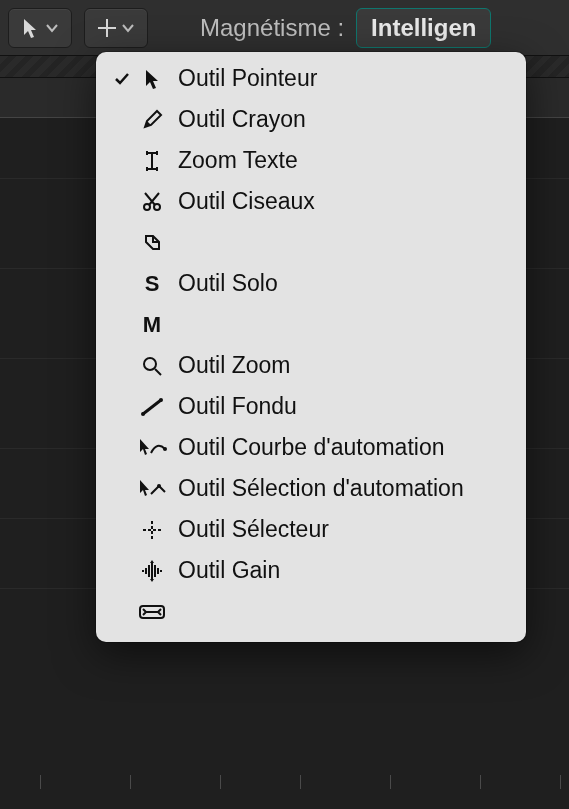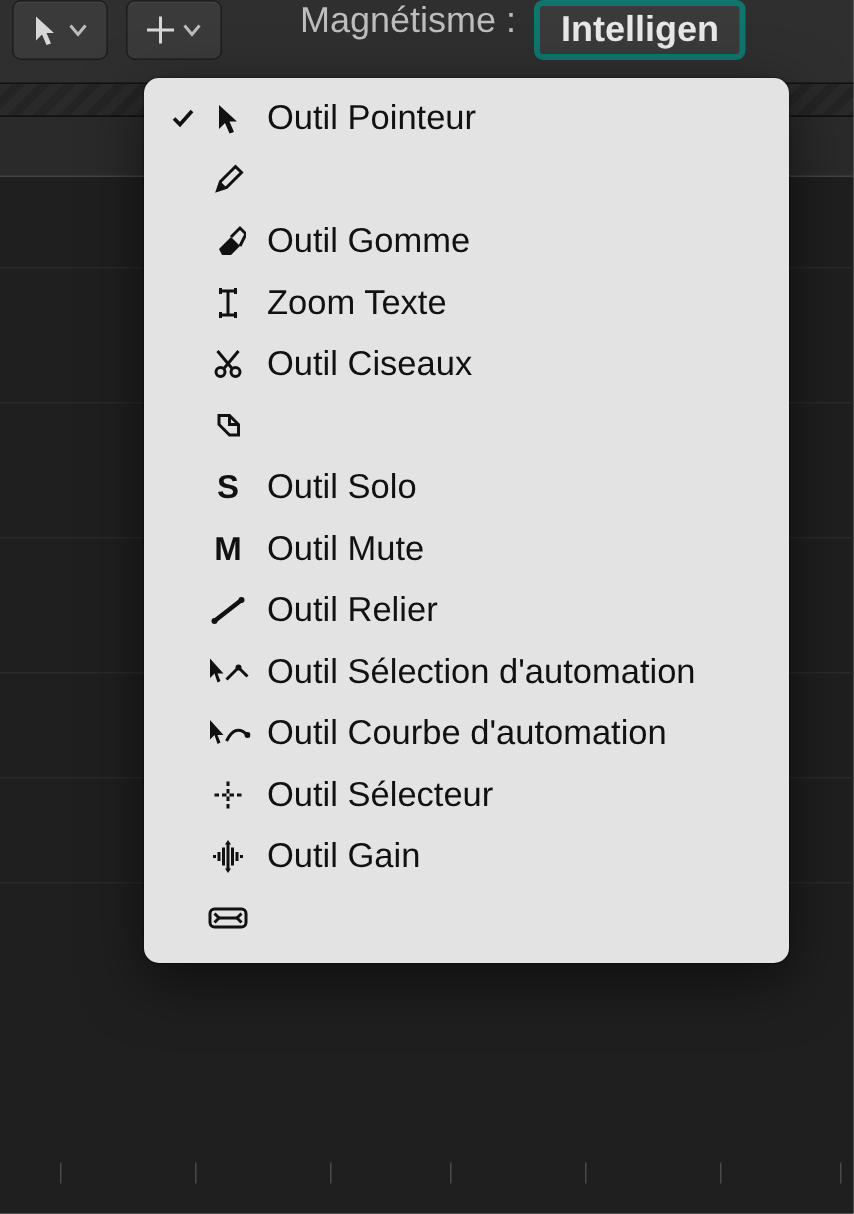--- a/index.html
+++ b/index.html
@@ -12,20 +12,21 @@
     position: relative;
   }
 
   
   .toolbar {
     position: absolute;
     top: 0; left: 0; right: 0;
     height: 56px;
     background: #2f2f2f;
     display: flex;
+    align-items: center;
     padding: 0 8px;
     gap: 12px;
     border-bottom: 1px solid #111;
   }
   .tool-btn {
     display: flex;
     align-items: center;
     justify-content: center;
     gap: 4px;
     width: 64px;
@@ -38,21 +39,21 @@
   .tool-btn svg { display: block; }
   .chev { width: 14px; height: 14px; }
 
   .snap-label {
     color: #bdbdbd;
     font-size: 24px;
     margin-left: 40px;
   }
   .snap-drop {
     background: #3a3a3a;
-    border: 4px solid #0f766e;
+    border: 1px solid #0f766e;
     border-radius: 6px;
     height: 40px;
     display: flex;
     align-items: center;
     padding: 0 14px;
     color: #e8e8e8;
     font-size: 24px;
     font-weight: 600;
   }
 
@@ -198,32 +199,23 @@
   </div>
 
   <div class="menu-item">
     <span class="check-col"></span>
     <span class="icon-col">
       <svg width="22" height="22" viewBox="0 0 22 22">
           <path d="M4 18 L6 12 L16 2 L20 6 L10 16 Z" fill="none" stroke="#111" stroke-width="2"></path>
           <path d="M4 18 L6 12 L10 16 Z" fill="#111"></path>
         </svg>
     </span>
-  </div>
-
-  <div class="menu-item">
-    <span class="check-col"></span>
-    <span class="icon-col">
-      <svg width="24" height="22" viewBox="0 0 24 22">
-          <path d="M6 16 L14 8 L20 14 L14 20 L8 20 Z" fill="#111"></path>
-          <path d="M14 8 L20 2 L24 6 L20 14" fill="none" stroke="#111" stroke-width="2"></path>
-        </svg>
-    </span>
-    <span class="label-col">Outil Gomme</span>
-  </div>
+    <span class="label-col">Outil Crayon</span>
+  </div>
+
 
   <div class="menu-item">
     <span class="check-col"></span>
     <span class="icon-col">
       <svg width="16" height="24" viewBox="0 0 16 24">
           <path d="M3 4 H13 M8 4 V20 M3 20 H13 M3 2 V6 M13 2 V6 M3 18 V22 M13 18 V22" stroke="#111" stroke-width="2" fill="none"></path>
         </svg>
     </span>
     <span class="label-col">Zoom Texte</span>
   </div>
@@ -256,63 +248,72 @@
       <span style="font-weight:700;font-size:22px;color:#111">S</span>
     </span>
     <span class="label-col">Outil Solo</span>
   </div>
 
   <div class="menu-item">
     <span class="check-col"></span>
     <span class="icon-col">
       <span style="font-weight:700;font-size:22px;color:#111">M</span>
     </span>
-    <span class="label-col">Outil Mute</span>
-  </div>
-
+  </div>
+
+  <div class="menu-item">
+    <span class="check-col"></span>
+    <span class="icon-col">
+      <svg width="22" height="22" viewBox="0 0 22 22">
+          <circle cx="9" cy="9" r="6" fill="none" stroke="#111" stroke-width="2"></circle>
+          <path d="M14 14 L20 20" stroke="#111" stroke-width="2"></path>
+        </svg>
+    </span>
+    <span class="label-col">Outil Zoom</span>
+  </div>
 
   <div class="menu-item">
     <span class="check-col"></span>
     <span class="icon-col">
       <svg width="24" height="20" viewBox="0 0 24 20">
           <path d="M3 17 L21 3" stroke="#111" stroke-width="3"></path>
           <circle cx="3" cy="17" r="2" fill="#111"></circle>
           <circle cx="21" cy="3" r="2" fill="#111"></circle>
         </svg>
     </span>
-    <span class="label-col">Outil Relier</span>
+    <span class="label-col">Outil Fondu</span>
+  </div>
+
+  <div class="menu-item">
+    <span class="check-col"></span>
+    <span class="icon-col">
+      <svg width="30" height="22" viewBox="0 0 30 22">
+          <path d="M3 2 L3 15 L6 12 L8 18 L10 17 L8 12 L12 12 Z" fill="#111"></path>
+          <path d="M14 16 Q20 4 28 12" stroke="#111" stroke-width="2" fill="none"></path>
+          <circle cx="28" cy="12" r="2" fill="#111"></circle>
+        </svg>
+    </span>
+    <span class="label-col">Outil Courbe d'automation</span>
   </div>
 
   <div class="menu-item">
     <span class="check-col"></span>
     <span class="icon-col">
       <svg width="30" height="22" viewBox="0 0 30 22">
           <path d="M3 2 L3 15 L6 12 L8 18 L10 17 L8 12 L12 12 Z" fill="#111"></path>
           <path d="M14 16 L22 8 L28 14" stroke="#111" stroke-width="2" fill="none"></path>
           <circle cx="22" cy="8" r="2" fill="#111"></circle>
         </svg>
     </span>
     <span class="label-col">Outil Sélection d'automation</span>
   </div>
 
   <div class="menu-item">
     <span class="check-col"></span>
     <span class="icon-col">
-      <svg width="30" height="22" viewBox="0 0 30 22">
-          <path d="M3 2 L3 15 L6 12 L8 18 L10 17 L8 12 L12 12 Z" fill="#111"></path>
-          <path d="M14 16 Q20 4 28 12" stroke="#111" stroke-width="2" fill="none"></path>
-          <circle cx="28" cy="12" r="2" fill="#111"></circle>
-        </svg>
-    </span>
-    <span class="label-col">Outil Courbe d'automation</span>
-  </div>
-
-  <div class="menu-item">
-    <span class="check-col"></span>
-    <span class="icon-col">
       <svg width="22" height="22" viewBox="0 0 22 22">
           <path d="M11 2 V20 M2 11 H20" stroke="#111" stroke-width="2" stroke-dasharray="3 2"></path>
         </svg>
     </span>
     <span class="label-col">Outil Sélecteur</span>
   </div>
 
 
   <div class="menu-item">
     <span class="check-col"></span>

